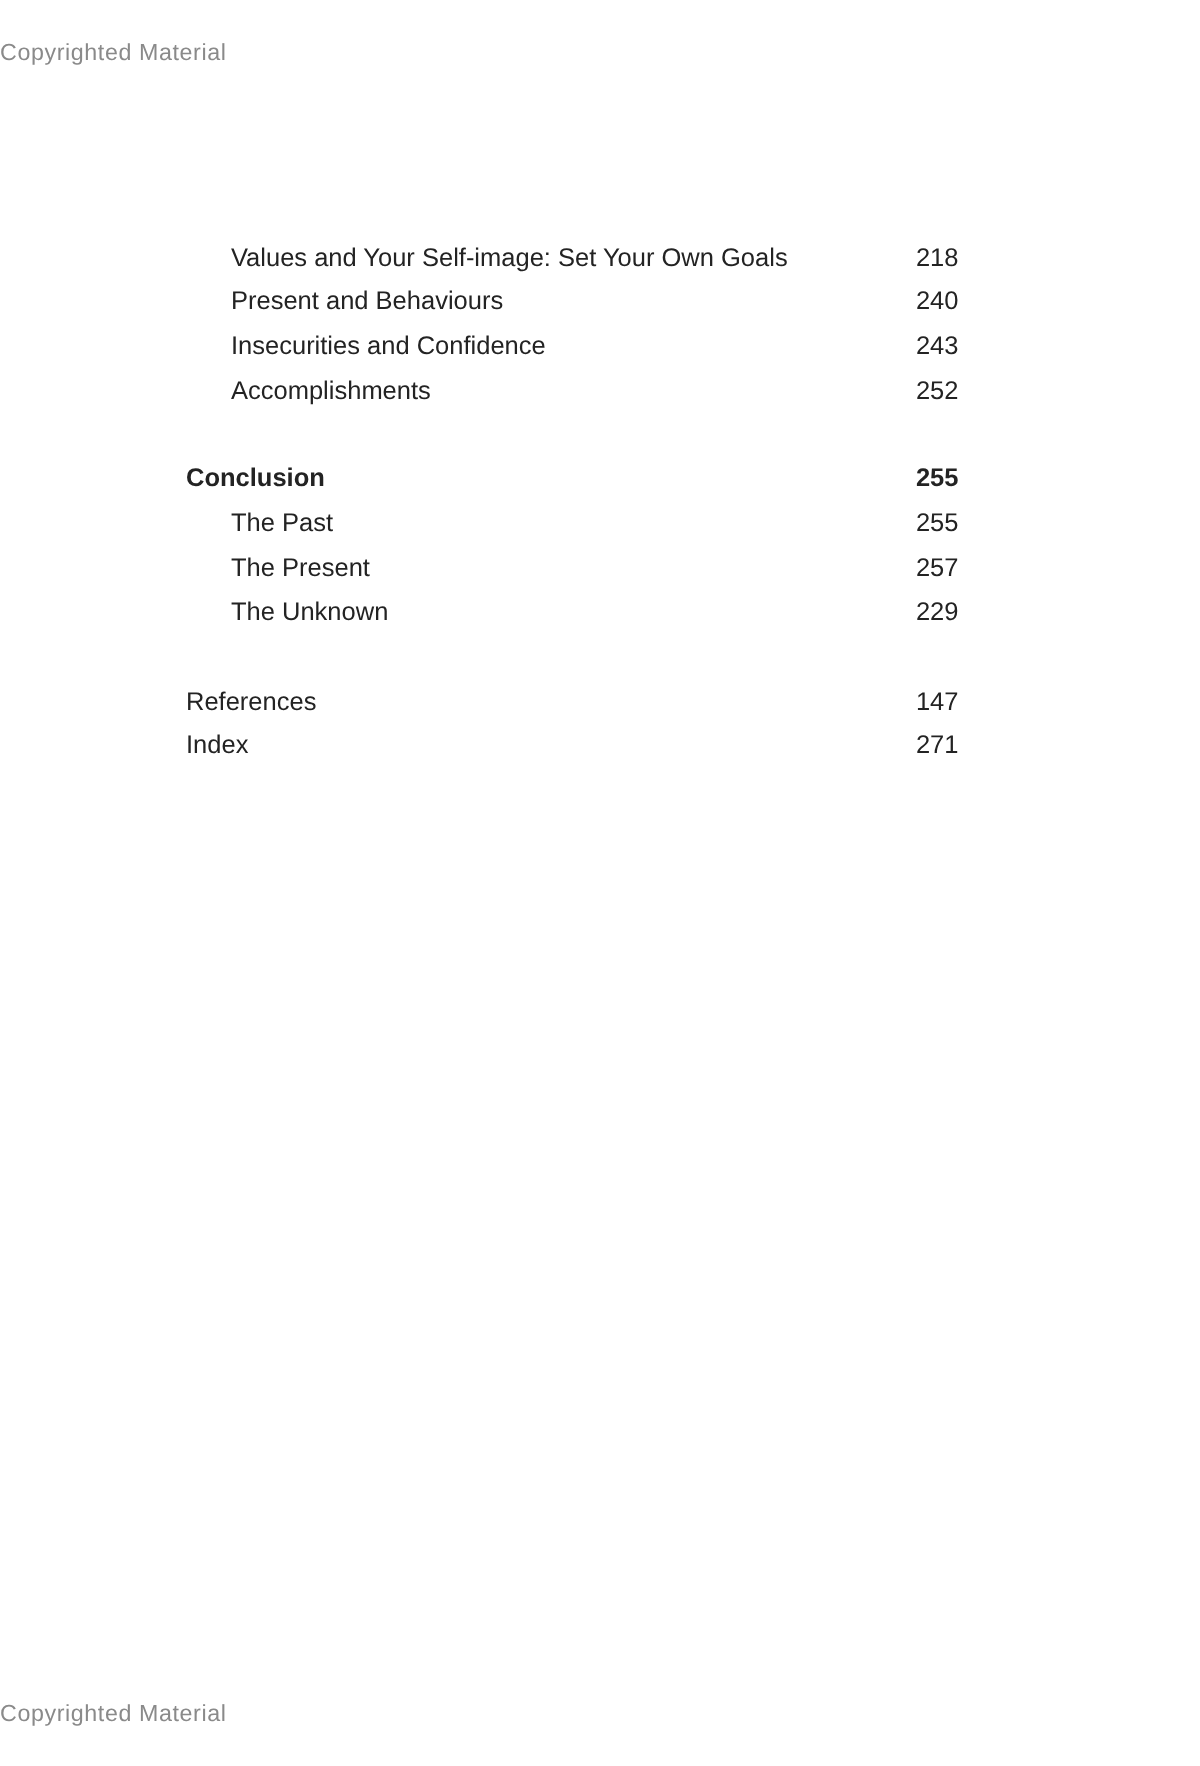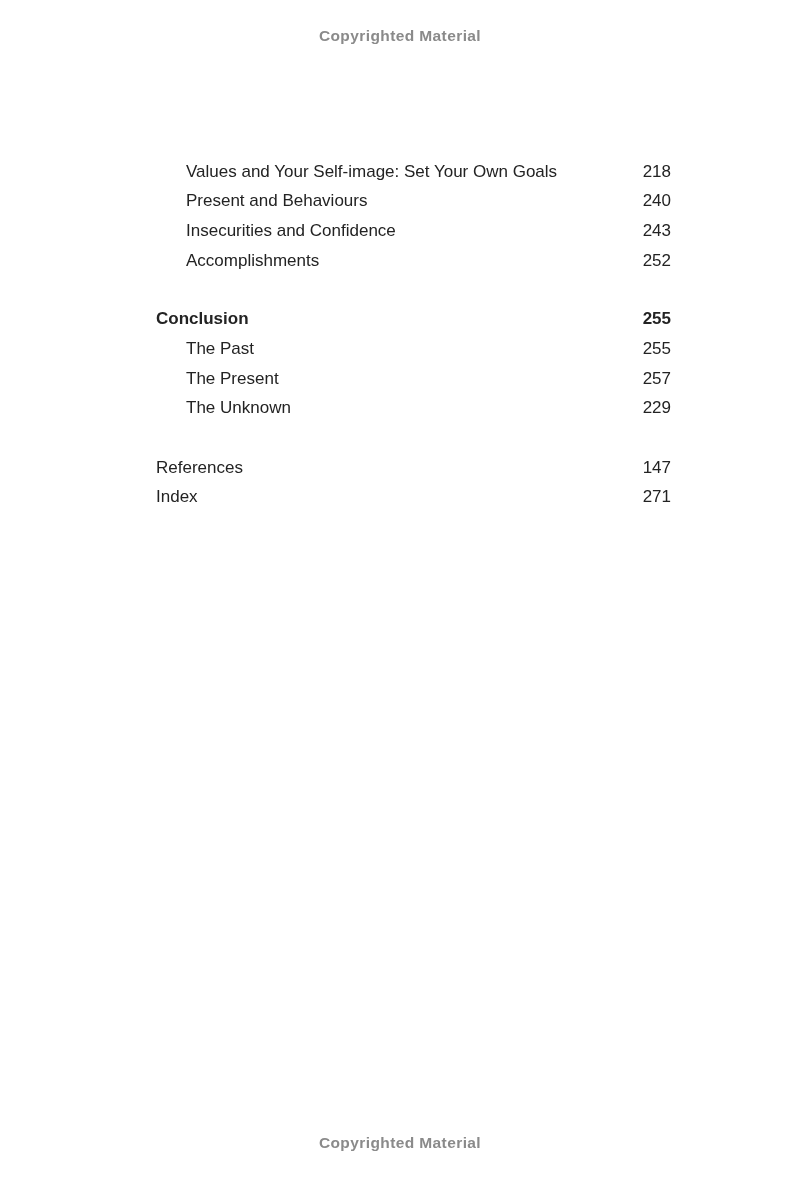--- a/index.html
+++ b/index.html
@@ -13,31 +13,30 @@
     height: 1177px;
     background: #ffffff;
     font-family: "Liberation Sans", sans-serif;
     color: #232323;
     overflow: hidden;
   }
   .copyright {
     position: absolute;
     left: 0;
     right: 0;
-    text-align: center;
     color: #8a8a8a;
-    font-weight: bold;
+    font-weight: normal;
     font-size: 15.5px;
     letter-spacing: 0.4px;
   }
   .copyright.top { top: 27px; }
   .copyright.bottom { top: 1134px; }
   .toc {
     position: absolute;
-    left: 156px;
+    left: 124px;
     top: 157px;
     width: 515px;
     font-size: 17px;
     text-align: right;
   }
   .row {
     display: flex;
     justify-content: space-between;
     align-items: center;
     height: 29.6px;

